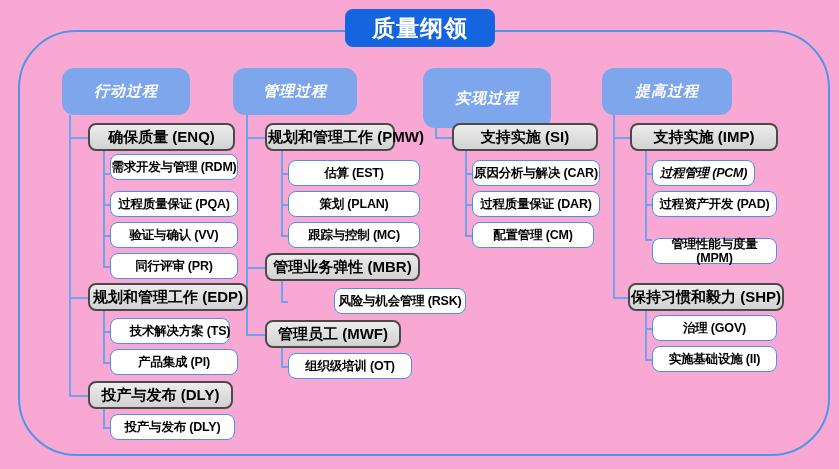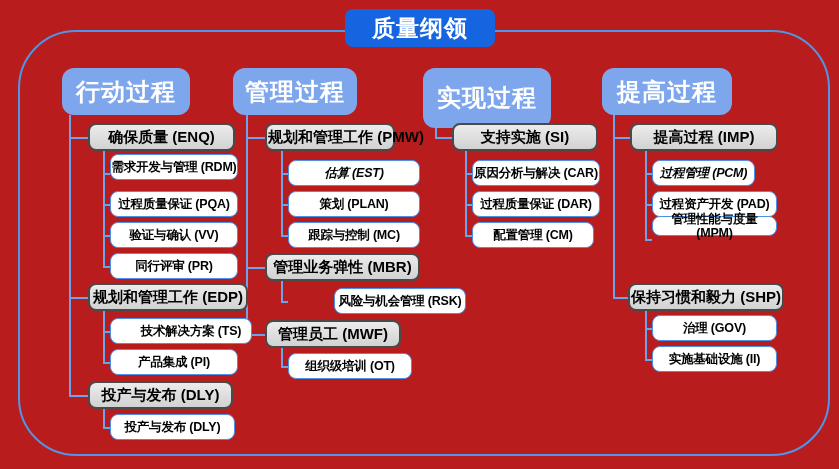--- a/index.html
+++ b/index.html
@@ -1,33 +1,33 @@
 <!DOCTYPE html>
 <html><head>
 <meta charset="utf-8">
 <style>
   html,body{margin:0;padding:0;background:#fff;}
   #stage{
-    position:relative;width:839px;height:469px;background:#b91c1c;overflow:hidden;
+    position:relative;width:839px;height:469px;background:#f9a8d4;overflow:hidden;
     font-family:"Liberation Sans","DejaVu Sans",sans-serif;
   }
   #outer-frame{
     position:absolute;left:18px;top:30px;width:808px;height:422px;
     border:2px solid var(--frame,#4f96e8);border-radius:58px;background:transparent;
   }
   #main-title{
     position:absolute;left:345px;top:9px;width:150px;height:38px;
     background:var(--titlebg,#1565e0);color:#fff;border-radius:8px;
     display:flex;align-items:center;justify-content:center;
     font-size:23px;font-weight:bold;z-index:5;letter-spacing:1px;
   }
   .col-header{
     position:absolute;height:47px;background:var(--hdrbg,#7ea6ec);color:#fff;
     border-radius:12px;display:flex;align-items:center;justify-content:center;
-    font-size:24px;font-weight:bold;z-index:3;letter-spacing:1px;
+    font-size:15px;font-weight:bold;z-index:3;letter-spacing:1px;font-style:italic;
   }
   .parent-node{
     position:absolute;height:28px;box-sizing:border-box;
     background:linear-gradient(#ececec,#d2d2d2);
     border:2px solid #4a4a4a;border-radius:8px;
     display:flex;align-items:center;justify-content:center;
     font-size:15px;font-weight:bold;color:#000;white-space:nowrap;z-index:3;
   }
   .child-node{
     position:absolute;height:26px;box-sizing:border-box;background:#fff;
@@ -55,35 +55,35 @@
     <div class="cline" style="left: 103px; top: 204px; width: 7px; height: 2px;"></div>
     <div class="child-node" style="left: 110px; top: 191px; width: 128px;">过程质量保证 (PQA)</div>
     <div class="cline" style="left: 103px; top: 235px; width: 7px; height: 2px;"></div>
     <div class="child-node" style="left: 110px; top: 222px; width: 128px;">验证与确认 (VV)</div>
     <div class="cline" style="left: 103px; top: 266px; width: 7px; height: 2px;"></div>
     <div class="child-node" style="left: 110px; top: 253px; width: 128px;">同行评审 (PR)</div>
     <div class="cline" style="left: 69px; top: 297px; width: 19px; height: 2px;"></div>
     <div class="parent-node" style="left: 88px; top: 283px; width: 160px;">规划和管理工作 (EDP)</div>
     <div class="cline" style="left: 103px; top: 311px; width: 2px; height: 51px;"></div>
     <div class="cline" style="left: 103px; top: 331px; width: 7px; height: 2px;"></div>
-    <div class="child-node" style="left: 110px; top: 318px; width: 142px; padding-left: 20px;">技术解决方案 (TS)</div>
+    <div class="child-node" style="left: 110px; top: 318px; width: 120px; padding-left: 20px;">技术解决方案 (TS)</div>
     <div class="cline" style="left: 103px; top: 362px; width: 7px; height: 2px;"></div>
     <div class="child-node" style="left: 110px; top: 349px; width: 128px;">产品集成 (PI)</div>
     <div class="cline" style="left: 69px; top: 395px; width: 19px; height: 2px;"></div>
     <div class="parent-node" style="left: 88px; top: 381px; width: 145px;">投产与发布 (DLY)</div>
     <div class="cline" style="left: 103px; top: 409px; width: 2px; height: 18px;"></div>
     <div class="cline" style="left: 103px; top: 427px; width: 7px; height: 2px;"></div>
     <div class="child-node" style="left: 110px; top: 414px; width: 125px;">投产与发布 (DLY)</div>
     <div class="col-header" style="left: 233px; top: 68px; width: 124px; height: 47px;">管理过程</div>
     <div class="cline" style="left: 246px; top: 115px; width: 2px; height: 219px;"></div>
     <div class="cline" style="left: 246px; top: 137px; width: 19px; height: 2px;"></div>
     <div class="parent-node" style="left: 265px; top: 123px; width: 130px; padding-left: 32px;">规划和管理工作 (PMW)</div>
     <div class="cline" style="left: 281px; top: 151px; width: 2px; height: 84px;"></div>
     <div class="cline" style="left: 281px; top: 173px; width: 7px; height: 2px;"></div>
-    <div class="child-node" style="left: 288px; top: 160px; width: 132px; font-style: italic;">估算 (EST)</div>
+    <div class="child-node" style="left: 288px; top: 160px; width: 132px;">估算 (EST)</div>
     <div class="cline" style="left: 281px; top: 204px; width: 7px; height: 2px;"></div>
     <div class="child-node" style="left: 288px; top: 191px; width: 132px;">策划 (PLAN)</div>
     <div class="cline" style="left: 281px; top: 235px; width: 7px; height: 2px;"></div>
     <div class="child-node" style="left: 288px; top: 222px; width: 132px;">跟踪与控制 (MC)</div>
     <div class="cline" style="left: 246px; top: 267px; width: 19px; height: 2px;"></div>
     <div class="parent-node" style="left: 265px; top: 253px; width: 155px;">管理业务弹性 (MBR)</div>
     <div class="cline" style="left: 281px; top: 281px; width: 2px; height: 20px;"></div>
     <div class="cline" style="left: 281px; top: 301px; width: 7px; height: 2px;"></div>
     <div class="child-node" style="left: 288px; top: 288px; width: 132px; margin-left: 46px;">风险与机会管理 (RSK)</div>
     <div class="cline" style="left: 246px; top: 334px; width: 19px; height: 2px;"></div>
@@ -98,28 +98,28 @@
     <div class="cline" style="left: 465px; top: 151px; width: 2px; height: 84px;"></div>
     <div class="cline" style="left: 465px; top: 173px; width: 7px; height: 2px;"></div>
     <div class="child-node" style="left: 472px; top: 160px; width: 128px;">原因分析与解决 (CAR)</div>
     <div class="cline" style="left: 465px; top: 204px; width: 7px; height: 2px;"></div>
     <div class="child-node" style="left: 472px; top: 191px; width: 128px;">过程质量保证 (DAR)</div>
     <div class="cline" style="left: 465px; top: 235px; width: 7px; height: 2px;"></div>
     <div class="child-node" style="left: 472px; top: 222px; width: 122px;">配置管理 (CM)</div>
     <div class="col-header" style="left: 602px; top: 68px; width: 130px; height: 47px;">提高过程</div>
     <div class="cline" style="left: 613px; top: 115px; width: 2px; height: 182px;"></div>
     <div class="cline" style="left: 613px; top: 137px; width: 17px; height: 2px;"></div>
-    <div class="parent-node" style="left: 630px; top: 123px; width: 148px;">提高过程 (IMP)</div>
+    <div class="parent-node" style="left: 630px; top: 123px; width: 148px;">支持实施 (IMP)</div>
     <div class="cline" style="left: 645px; top: 151px; width: 2px; height: 88px;"></div>
     <div class="cline" style="left: 645px; top: 173px; width: 7px; height: 2px;"></div>
     <div class="child-node" style="left: 652px; top: 160px; width: 103px; font-style: italic;">过程管理 (PCM)</div>
     <div class="cline" style="left: 645px; top: 204px; width: 7px; height: 2px;"></div>
     <div class="child-node" style="left: 652px; top: 191px; width: 125px;">过程资产开发 (PAD)</div>
     <div class="cline" style="left: 645px; top: 239px; width: 7px; height: 2px;"></div>
-    <div class="child-node two-line" style="left: 652px; top: 216px; width: 125px; height: 20px;">管理性能与度量 (MPM)</div>
+    <div class="child-node two-line" style="left: 652px; top: 238px; width: 125px; height: 26px;">管理性能与度量 (MPM)</div>
     <div class="cline" style="left: 613px; top: 297px; width: 15px; height: 2px;"></div>
     <div class="parent-node" style="left: 628px; top: 283px; width: 156px;">保持习惯和毅力 (SHP)</div>
     <div class="cline" style="left: 645px; top: 311px; width: 2px; height: 48px;"></div>
     <div class="cline" style="left: 645px; top: 328px; width: 7px; height: 2px;"></div>
     <div class="child-node" style="left: 652px; top: 315px; width: 125px;">治理 (GOV)</div>
     <div class="cline" style="left: 645px; top: 359px; width: 7px; height: 2px;"></div>
     <div class="child-node" style="left: 652px; top: 346px; width: 125px;">实施基础设施 (II)</div>
   </div>
 
 </body></html>

